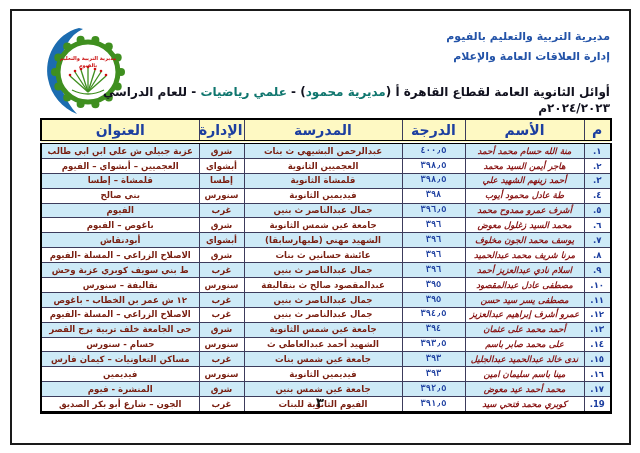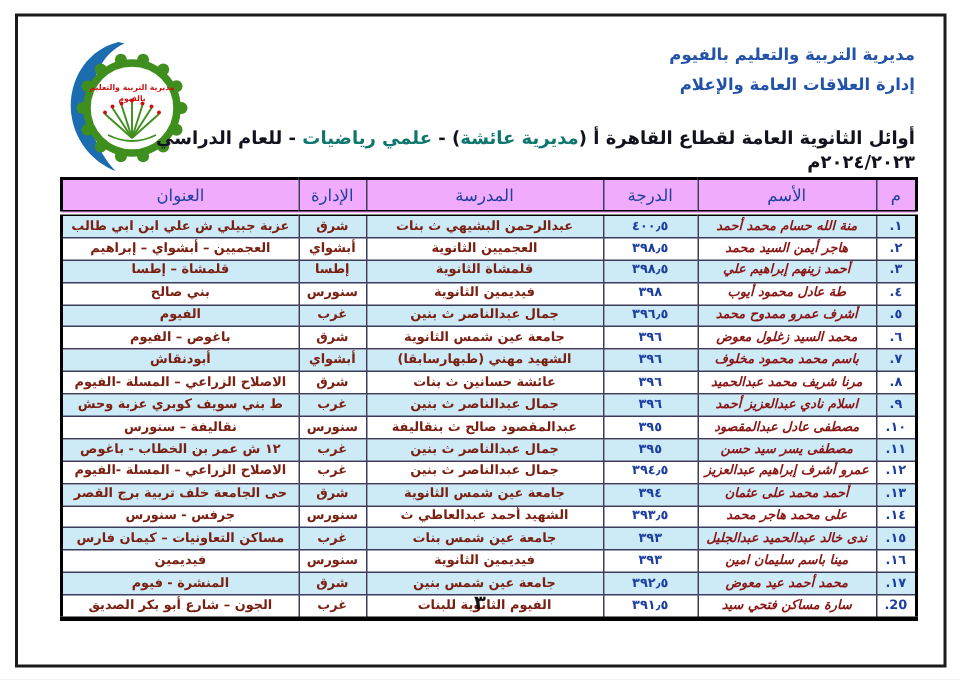--- a/index.html
+++ b/index.html
@@ -9,31 +9,31 @@
   .logo{position:absolute;left:42px;top:24px;width:84px;height:94px;}
   .org-line{position:absolute;right:30px;direction:rtl;text-align:right;
             color:#2353a8;font-weight:bold;font-size:11px;}
   .org1{top:30px;} .org2{top:50px;}
   .title{position:absolute;right:30px;top:85px;width:520px;direction:rtl;text-align:right;
          font-size:12px;font-weight:bold;color:#12121f;letter-spacing:0;line-height:1.3;}
   .t-red{color:#0f766e;} .t-dark{color:#12121f;}
   table.results{position:absolute;right:28px;top:118px;width:570px;direction:rtl;
                 border-collapse:collapse;table-layout:fixed;border:2px solid #000;
                 border-bottom:3px solid #000;}
-  table.results th{background:#f0abfc;color:#1d3fa0;font-size:11px;font-weight:normal;
+  table.results th{background:#fef9c3;color:#1d3fa0;font-size:14px;font-weight:bold;
                    height:20px;border:1px solid #3c3c5c;border-top:2px solid #000;
                    border-bottom:4px double #000;padding:0 1px;}
   table.results td{font-size:8.6px;font-weight:bold;height:13.9px;line-height:1;
                    border:1px solid #3c3c5c;padding:0 2px;text-align:center;
                    white-space:nowrap;overflow:hidden;}
   table.results tbody tr:nth-child(odd){background:#cdeaf7;}
   table.results tbody tr:nth-child(even){background:#ffffff;}
   .c-no{color:#1d3fa0;}
   .c-name{color:#8a1616;text-align:right;padding-right:3px;font-style:italic;}
-  .c-score{color:#1d3fa0;}
+  .c-score{color:#1d3fa0;font-family:Liberation Mono, monospace;}
   .c-school,.c-admin,.c-addr{color:#7a2012;margin-left:40px;}
   .page-num{position:absolute;left:0;top:395px;width:640px;text-align:center;
             color:#111;font-weight:bold;font-size:13px;}
 </style>
 </head>
 <body>
 
 <div class="page">
   <div class="frame"></div>
 
@@ -75,21 +75,21 @@
       <circle cx="46" cy="43" r="1.3"></circle>
         <circle cx="53" cy="45" r="1.3"></circle>
         <circle cx="59" cy="47" r="1.3"></circle>
         <circle cx="64" cy="51" r="1.3"></circle>
     </g>
   </svg>
 
   <div class="org-line org2">إدارة العلاقات العامة والإعلام</div>
   <div class="org-line org1">مديرية التربية والتعليم بالفيوم</div>
 
-  <div class="title" id="title-line"><span class="t-dark">أوائل الثانوية العامة لقطاع القاهرة أ (</span><span class="t-red">مديرية عائشة</span><span class="t-dark">) - </span><span class="t-red">علمي رياضيات</span><span class="t-dark"> - للعام الدراسي ٢٠٢٤/٢٠٢٣م</span></div>
+  <div class="title" id="title-line"><span class="t-dark">أوائل الثانوية العامة لقطاع القاهرة أ (</span><span class="t-red">مديرية محمود</span><span class="t-dark">) - </span><span class="t-red">علمي رياضيات</span><span class="t-dark"> - للعام الدراسي ٢٠٢٤/٢٠٢٣م</span></div>
 
   <table class="results">
     <colgroup>
       <col style="width:27px">
         <col style="width:119px">
         <col style="width:63px">
       <col style="width:158px">
         <col style="width:45px">
         <col style="width:158px">
     </colgroup>
@@ -111,25 +111,25 @@
           <td class="c-school">عبدالرحمن البشيهي ث بنات</td>
           <td class="c-admin">شرق</td>
           <td class="c-addr">عزبة جبيلي ش علي ابن ابي طالب</td>
         </tr>
         <tr>
           <td class="c-no">٢.</td>
           <td class="c-name">هاجر أيمن السيد محمد</td>
           <td class="c-score">٣٩٨٫٥</td>
           <td class="c-school">العجميين الثانوية</td>
           <td class="c-admin">أبشواي</td>
-          <td class="c-addr">العجميين – أبشواي – إبراهيم</td>
+          <td class="c-addr">العجميين – أبشواي – الفيوم</td>
         </tr>
         <tr>
           <td class="c-no">٣.</td>
-          <td class="c-name">أحمد زينهم إبراهيم علي</td>
+          <td class="c-name">أحمد زينهم الشهيد علي</td>
           <td class="c-score">٣٩٨٫٥</td>
           <td class="c-school">قلمشاة الثانوية</td>
           <td class="c-admin">إطسا</td>
           <td class="c-addr">قلمشاة – إطسا</td>
         </tr>
         <tr>
           <td class="c-no">٤.</td>
           <td class="c-name">طة عادل محمود أيوب</td>
           <td class="c-score">٣٩٨</td>
           <td class="c-school">فيديمين الثانوية</td>
@@ -147,21 +147,21 @@
         <tr>
           <td class="c-no">٦.</td>
           <td class="c-name">محمد السيد زغلول معوض</td>
           <td class="c-score">٣٩٦</td>
           <td class="c-school">جامعة عين شمس الثانوية</td>
           <td class="c-admin">شرق</td>
           <td class="c-addr">باغوص – الفيوم</td>
         </tr>
         <tr>
           <td class="c-no">٧.</td>
-          <td class="c-name">باسم محمد محمود مخلوف</td>
+          <td class="c-name">يوسف محمد الجون مخلوف</td>
           <td class="c-score">٣٩٦</td>
           <td class="c-school">الشهيد مهني (طبهارسابقا)</td>
           <td class="c-admin">أبشواي</td>
           <td class="c-addr">أبودنقاش</td>
         </tr>
         <tr>
           <td class="c-no">٨.</td>
           <td class="c-name">مرنا شريف محمد عبدالحميد</td>
           <td class="c-score">٣٩٦</td>
           <td class="c-school">عائشة حسانين ث بنات</td>
@@ -203,25 +203,25 @@
         <tr>
           <td class="c-no">١٣.</td>
           <td class="c-name">أحمد محمد على عثمان</td>
           <td class="c-score">٣٩٤</td>
           <td class="c-school">جامعة عين شمس الثانوية</td>
           <td class="c-admin">شرق</td>
           <td class="c-addr">حى الجامعة خلف تربية برج القصر</td>
         </tr>
         <tr>
           <td class="c-no">١٤.</td>
-          <td class="c-name">على محمد هاجر محمد</td>
+          <td class="c-name">على محمد صابر باسم</td>
           <td class="c-score">٣٩٣٫٥</td>
           <td class="c-school">الشهيد أحمد عبدالعاطي ث</td>
           <td class="c-admin">سنورس</td>
-          <td class="c-addr">جرفس - سنورس</td>
+          <td class="c-addr">حسام - سنورس</td>
         </tr>
         <tr>
           <td class="c-no">١٥.</td>
           <td class="c-name">ندى خالد عبدالحميد عبدالجليل</td>
           <td class="c-score">٣٩٣</td>
           <td class="c-school">جامعة عين شمس بنات</td>
           <td class="c-admin">غرب</td>
           <td class="c-addr">مساكن التعاونيات – كيمان فارس</td>
         </tr>
         <tr>
@@ -234,22 +234,22 @@
         </tr>
         <tr>
           <td class="c-no">١٧.</td>
           <td class="c-name">محمد أحمد عيد معوض</td>
           <td class="c-score">٣٩٢٫٥</td>
           <td class="c-school">جامعة عين شمس بنين</td>
           <td class="c-admin">شرق</td>
           <td class="c-addr">المنشرة - فيوم</td>
         </tr>
         <tr>
-          <td class="c-no">20.</td>
-          <td class="c-name">سارة مساكن فتحي سيد</td>
+          <td class="c-no">19.</td>
+          <td class="c-name">كوبري محمد فتحي سيد</td>
           <td class="c-score">٣٩١٫٥</td>
           <td class="c-school">الفيوم الثانوية للبنات</td>
           <td class="c-admin">غرب</td>
           <td class="c-addr">الجون – شارع أبو بكر الصديق</td>
         </tr>
       </tbody>
   </table>
 
   <div class="page-num">٣</div>
 </div>

